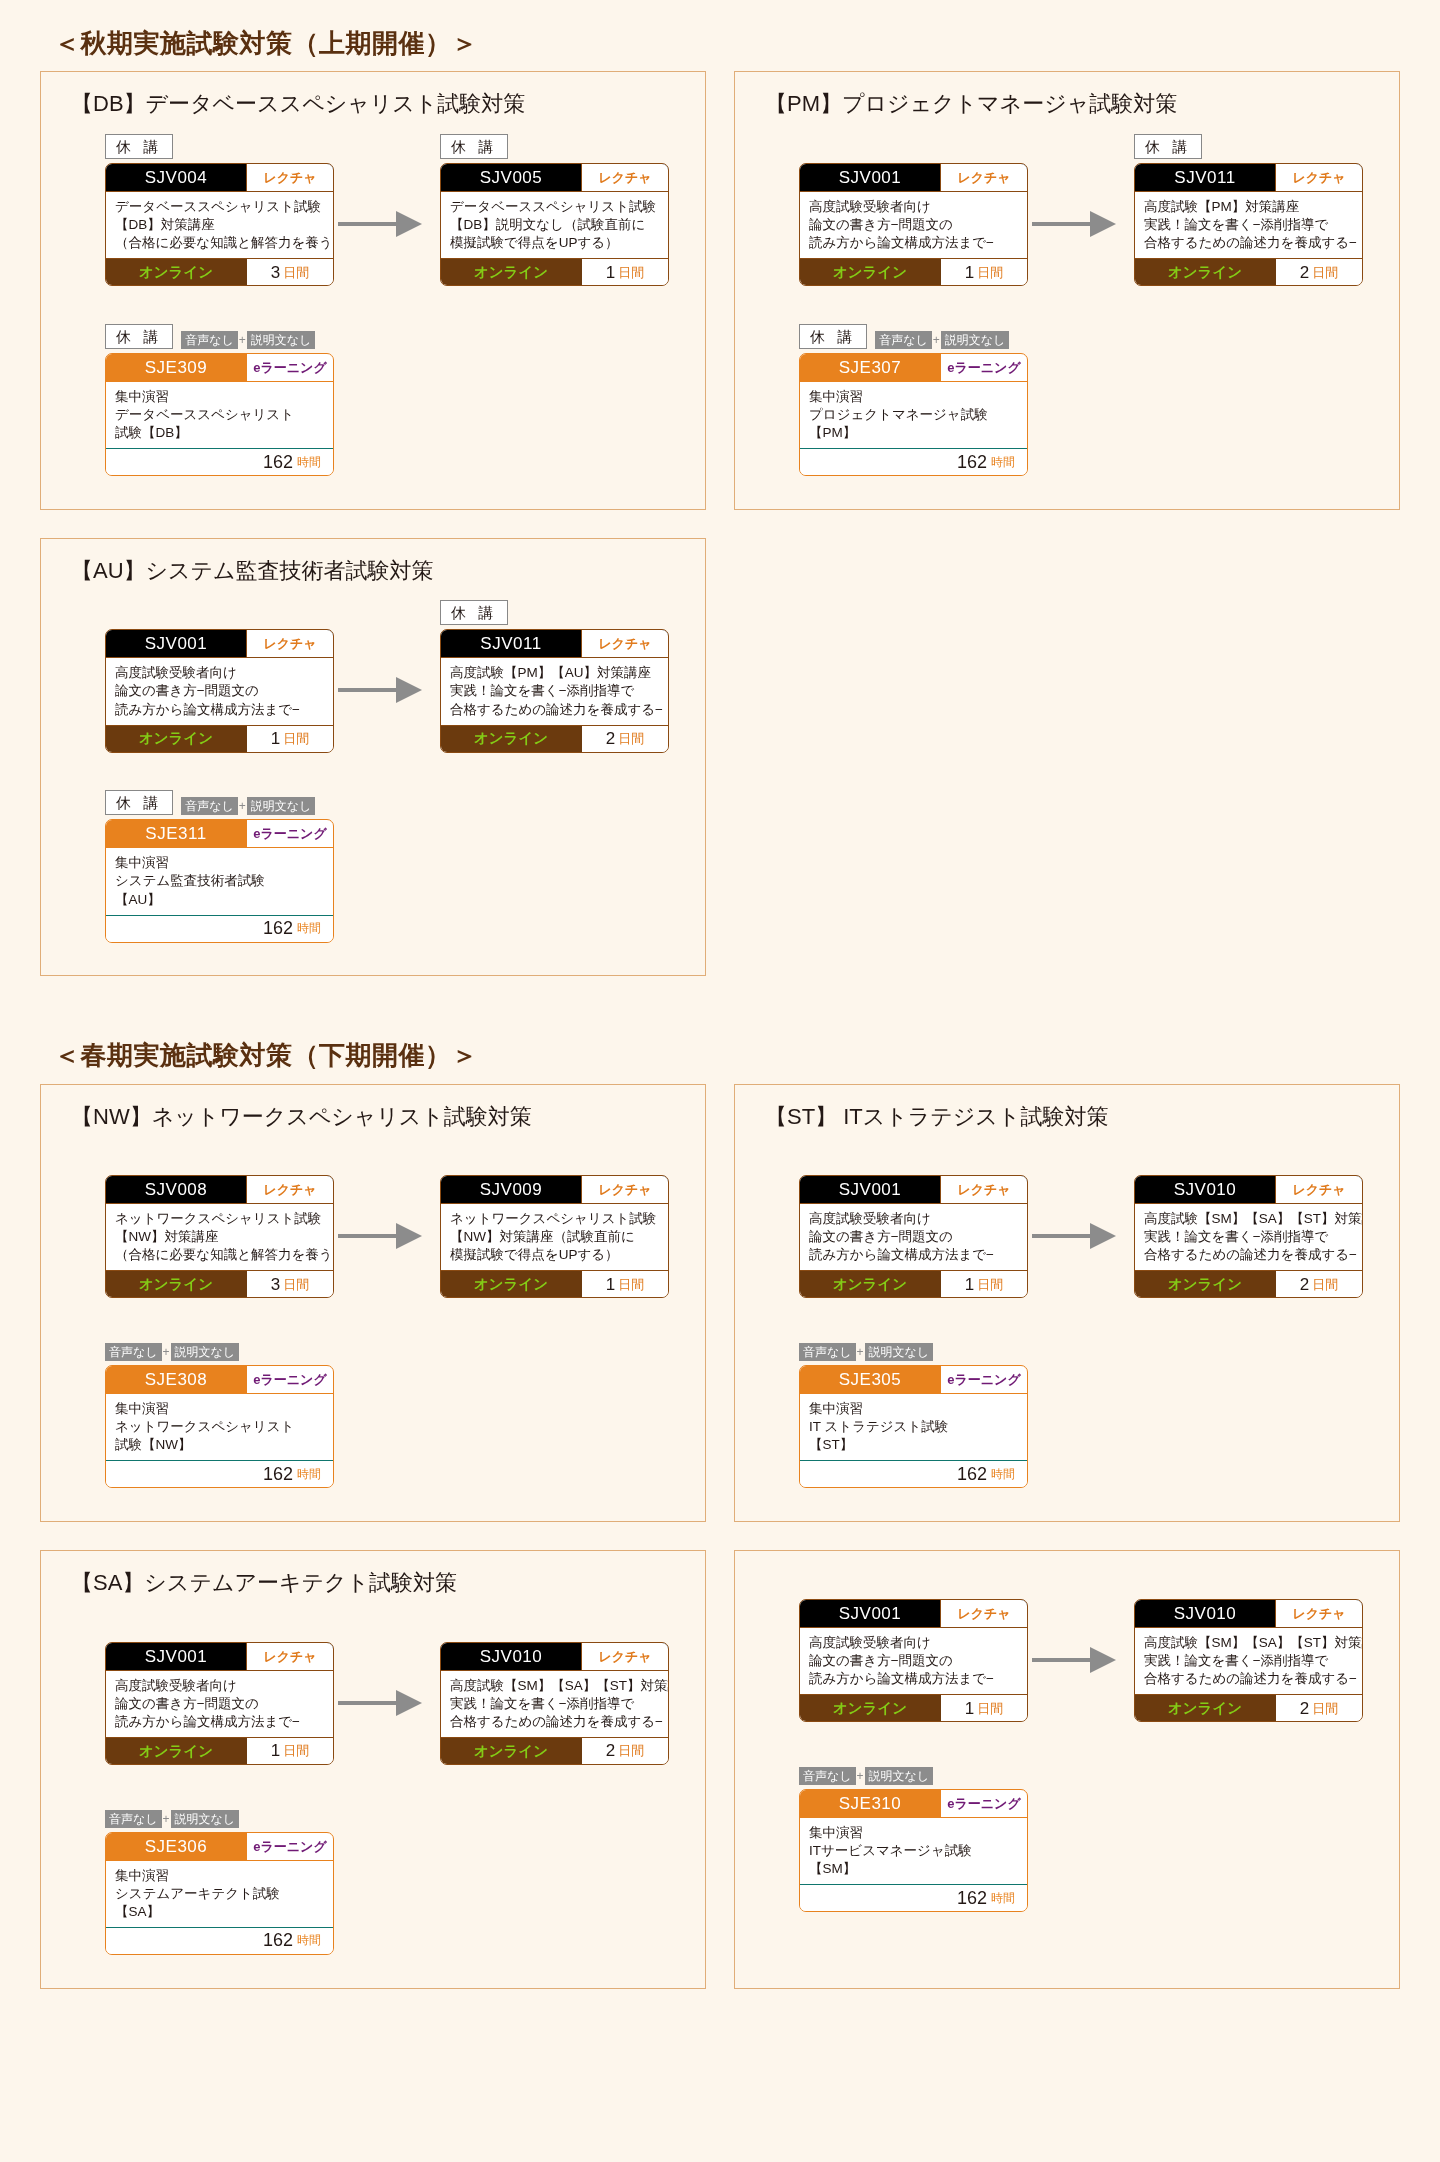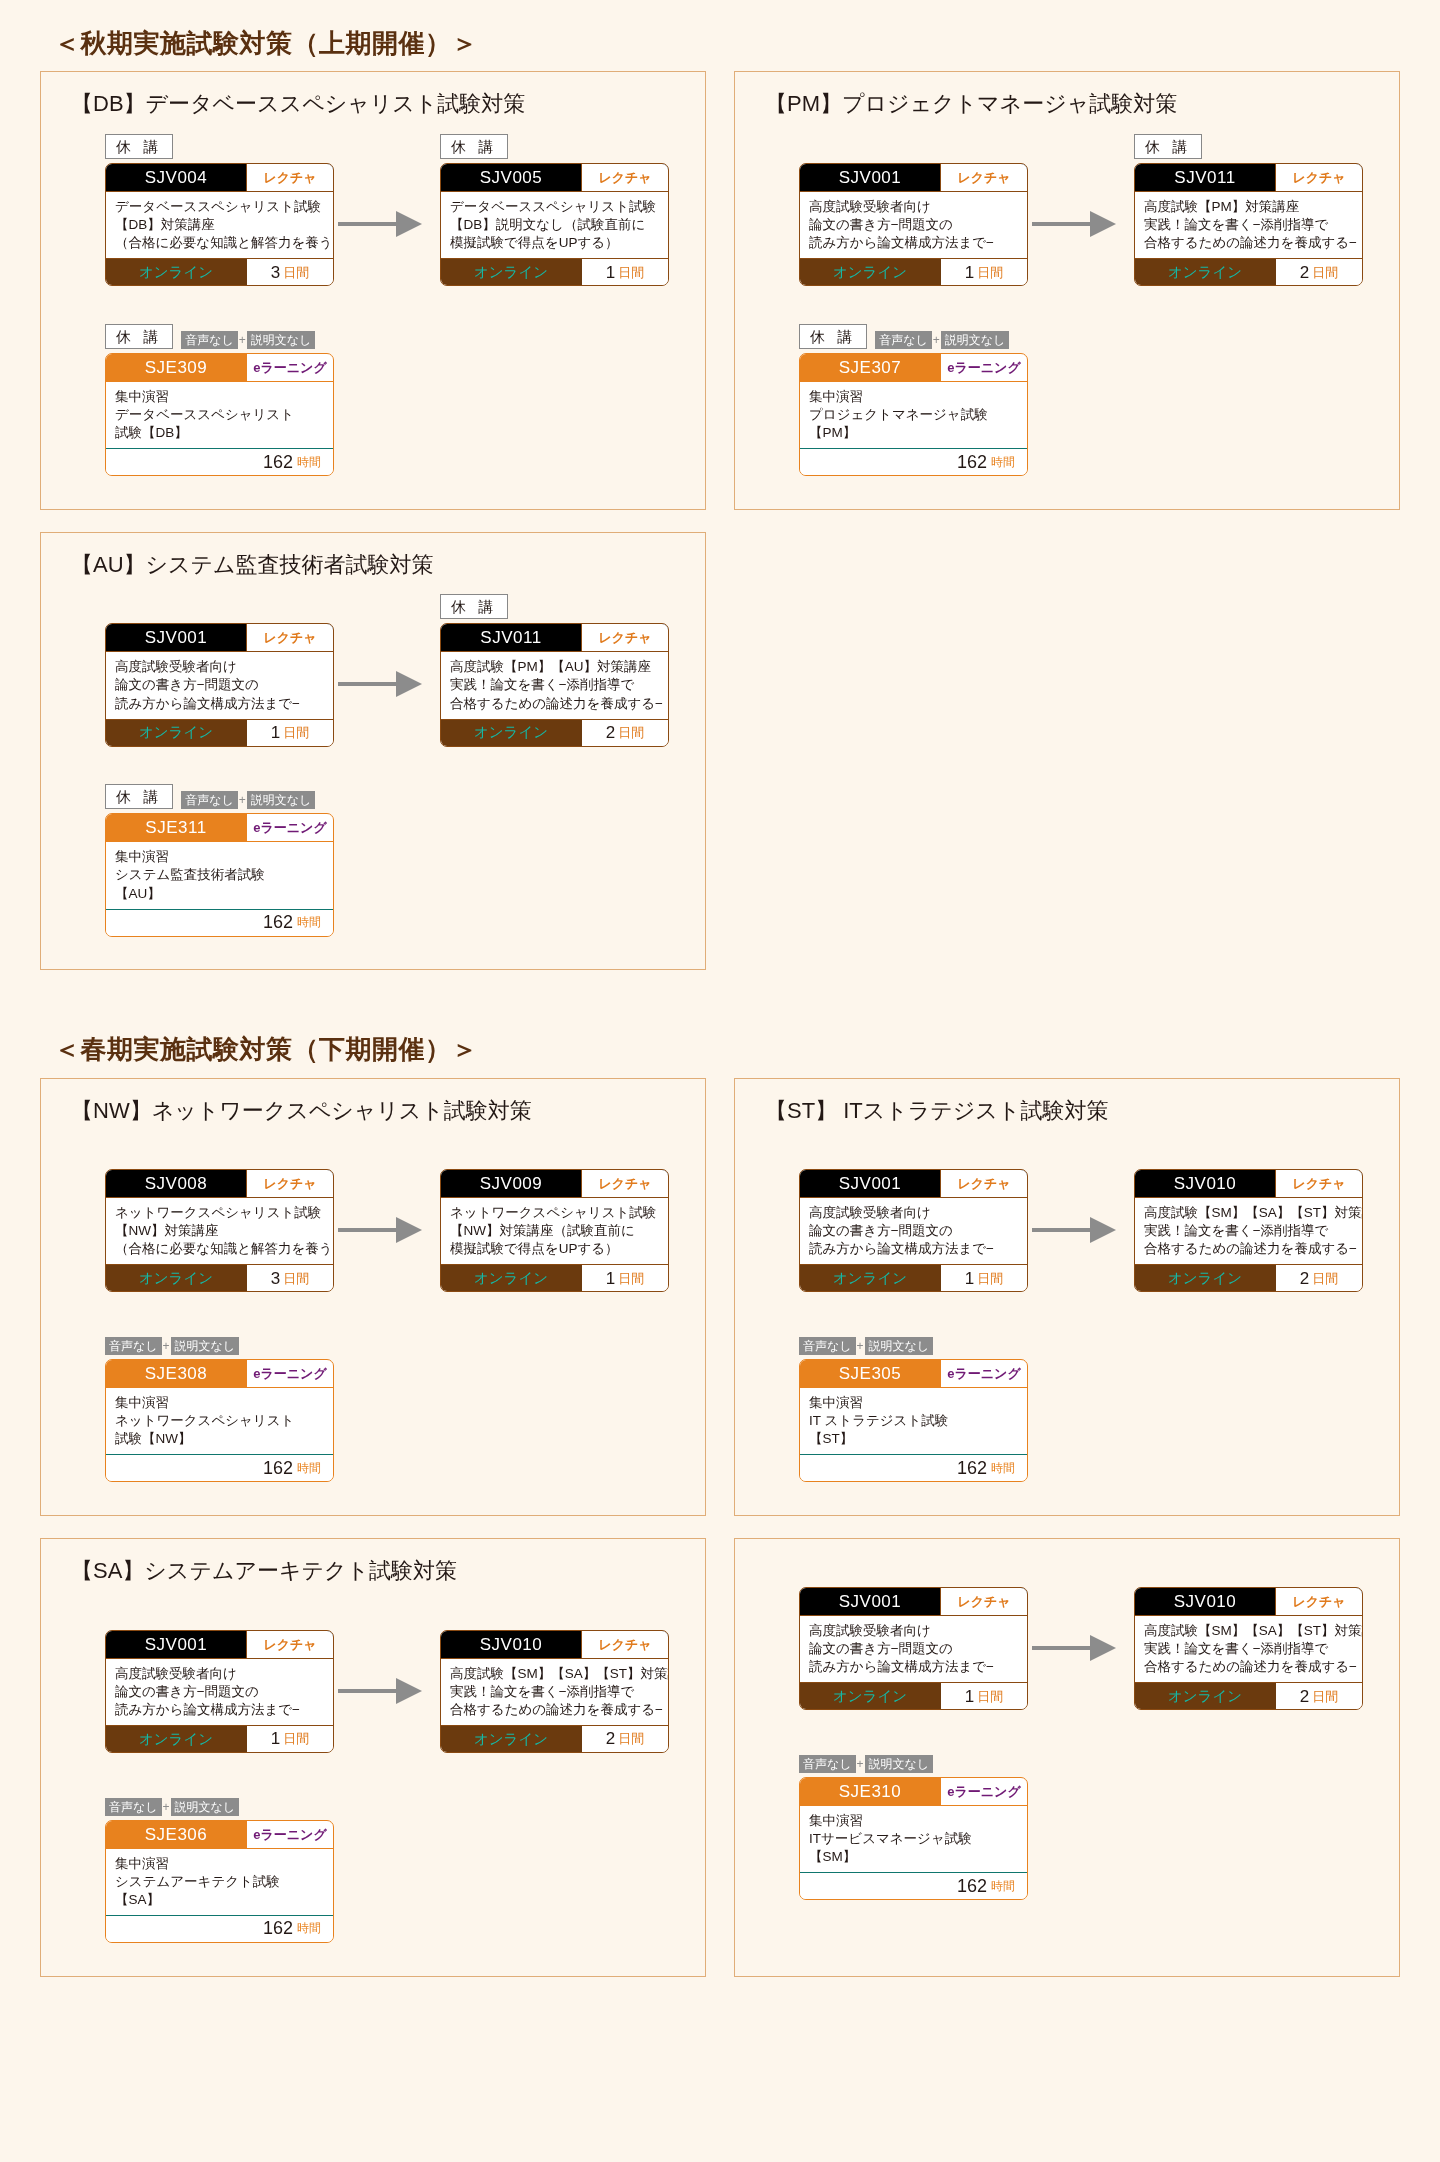--- a/index.html
+++ b/index.html
@@ -28,21 +28,21 @@
     margin:0 0 12px 14px;
     line-height:1.2;
   }
   .season-block{margin-bottom:64px;}
   .season-block:last-child{margin-bottom:0;}
 
   
   .panel-row{
     display:flex;
     gap:28px;
-    margin-bottom:22px;
+    margin-bottom:28px;
   }
   .panel-row:last-child{margin-bottom:0;}
   .panel{
     box-sizing:border-box;
     width:670px;
     border:1px solid #e0ad78;
     background:#fdf6ec;
     padding:18px 22px 26px 22px;
     position:relative;
   }
@@ -182,23 +182,23 @@
   .card-foot{
     display:flex;
     align-items:stretch;
     height:26px;
   }
   .card-mode{
     flex:1 1 auto;
     display:flex;
     align-items:center;
     justify-content:center;
-    color:#14b8a6;
+    color:#84cc16;
     font-size:14.5px;
-    font-weight:normal;
+    font-weight:bold;
     line-height:1;
   }
   .card-dur{
     flex:0 0 86px;
     display:flex;
     align-items:center;
     justify-content:center;
     gap:3px;
     background:#ffffff;
     font-size:15px;

